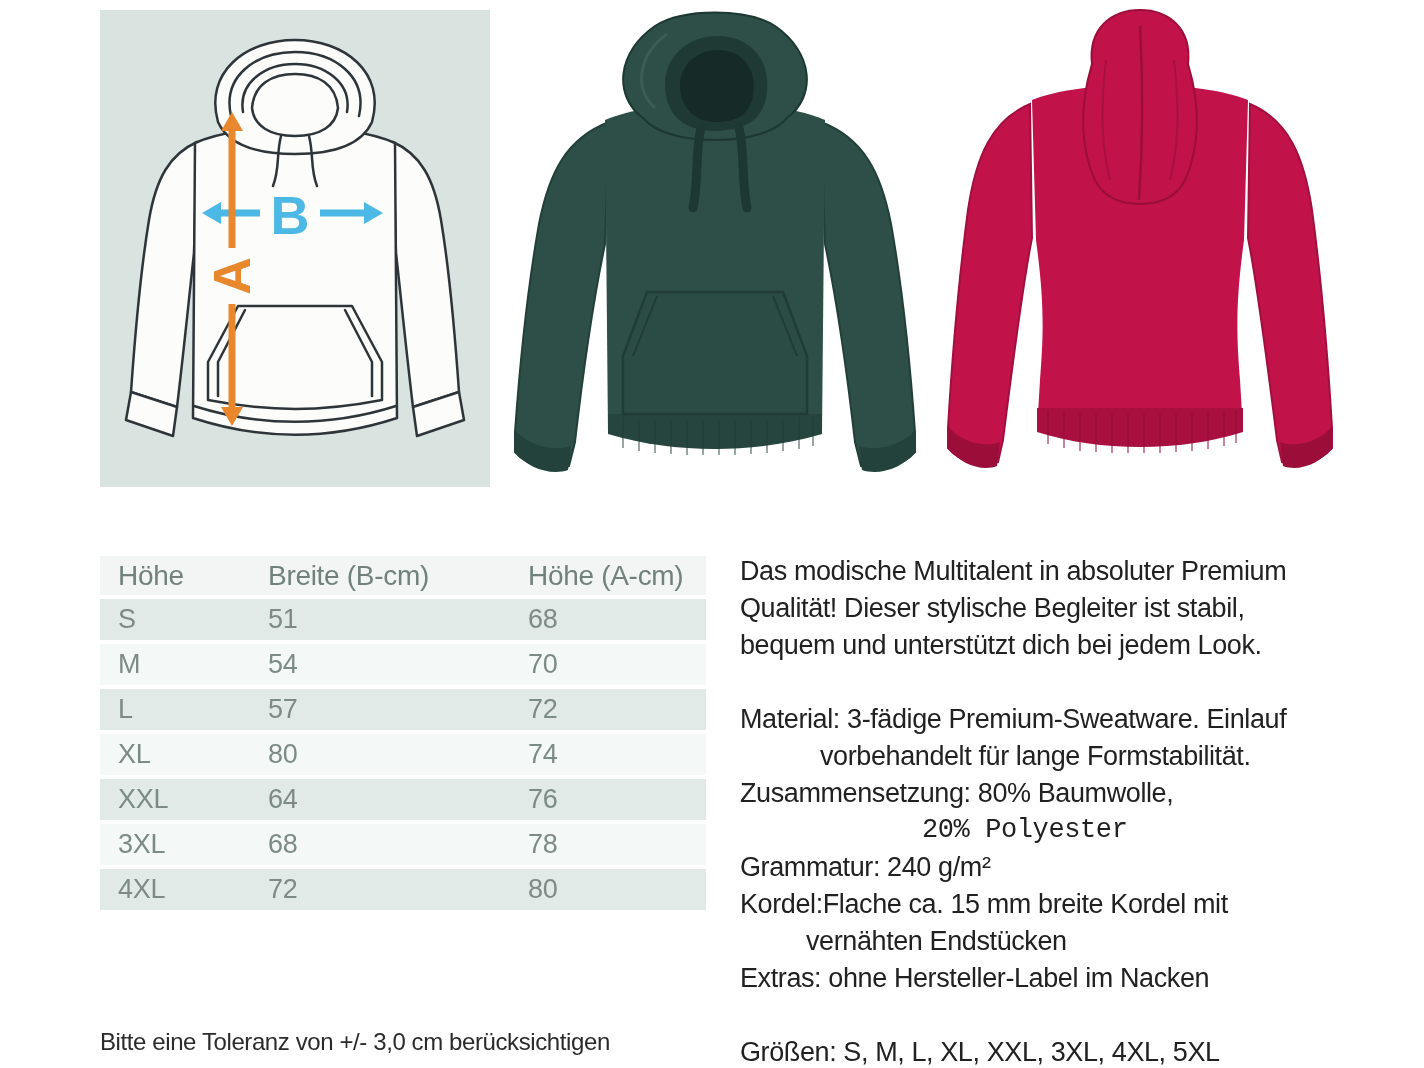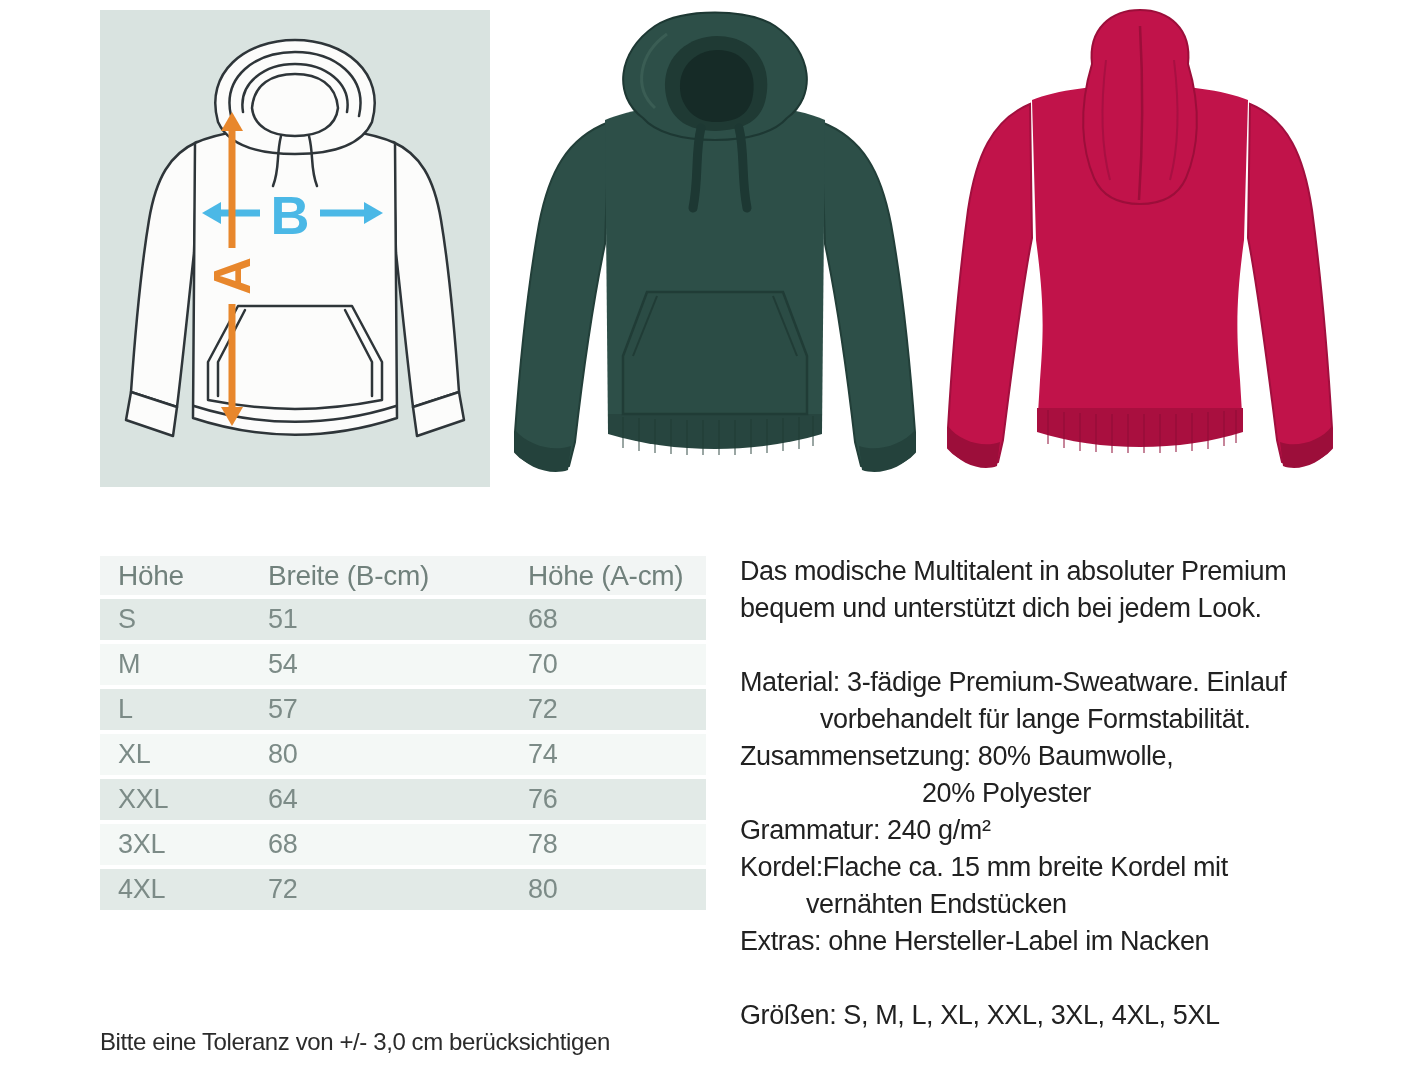--- a/index.html
+++ b/index.html
@@ -18,21 +18,21 @@
                  border-bottom:4px solid #ffffff;padding:0;letter-spacing:-0.3px;}
   .size-table td{font-size:27px;color:var(--table_text,#7c8b87);height:41px;
                  border-bottom:4px solid #ffffff;padding:0;letter-spacing:-0.3px;}
   .size-table th:first-child,.size-table td:first-child{padding-left:18px;}
   .size-table tbody tr:nth-child(odd) td{background:var(--table_row_alt,#e2eae7);}
   .size-table tbody tr:nth-child(even) td{background:var(--table_row_light,#f4f8f6);}
   .description{position:absolute;left:740px;top:553px;width:684px;color:var(--body_text,#212121);
                font-size:27px;letter-spacing:-0.4px;}
   .description .line{min-height:37px;line-height:37px;white-space:nowrap;}
   .description .ind-80{padding-left:80px;}
-  .description .ind-182{padding-left:182px;}
+  .description .ind-182{padding-left:182px;font-family:Liberation Mono, monospace;}
   .description .ind-66{padding-left:66px;}
   .note{position:absolute;left:100px;top:1028px;font-size:24px;color:var(--note_text,#2b2b2b);
         letter-spacing:-0.4px;white-space:nowrap;}
   svg{display:block;}
 </style>
 </head>
 <body>
 
 <div class="page">
 
@@ -161,20 +161,21 @@
         <td>72</td>
         <td>80</td>
       </tr>
     </tbody>
   </table>
 
   <div class="note">Bitte eine Toleranz von +/- 3,0 cm berücksichtigen</div>
 
   <div class="description">
     <div class="line">Das modische Multitalent in absoluter Premium</div>
+    <div class="line">Qualität! Dieser stylische Begleiter ist stabil,</div>
     <div class="line">bequem und unterstützt dich bei jedem Look.</div>
     <div class="line"></div>
     <div class="line">Material: 3-fädige Premium-Sweatware. Einlauf</div>
     <div class="line ind-80">vorbehandelt für lange Formstabilität.</div>
     <div class="line">Zusammensetzung: 80% Baumwolle,</div>
     <div class="line ind-182">20% Polyester</div>
     <div class="line">Grammatur: 240 g/m²</div>
     <div class="line">Kordel:Flache ca. 15 mm breite Kordel mit</div>
     <div class="line ind-66">vernähten Endstücken</div>
     <div class="line">Extras: ohne Hersteller-Label im Nacken</div>

